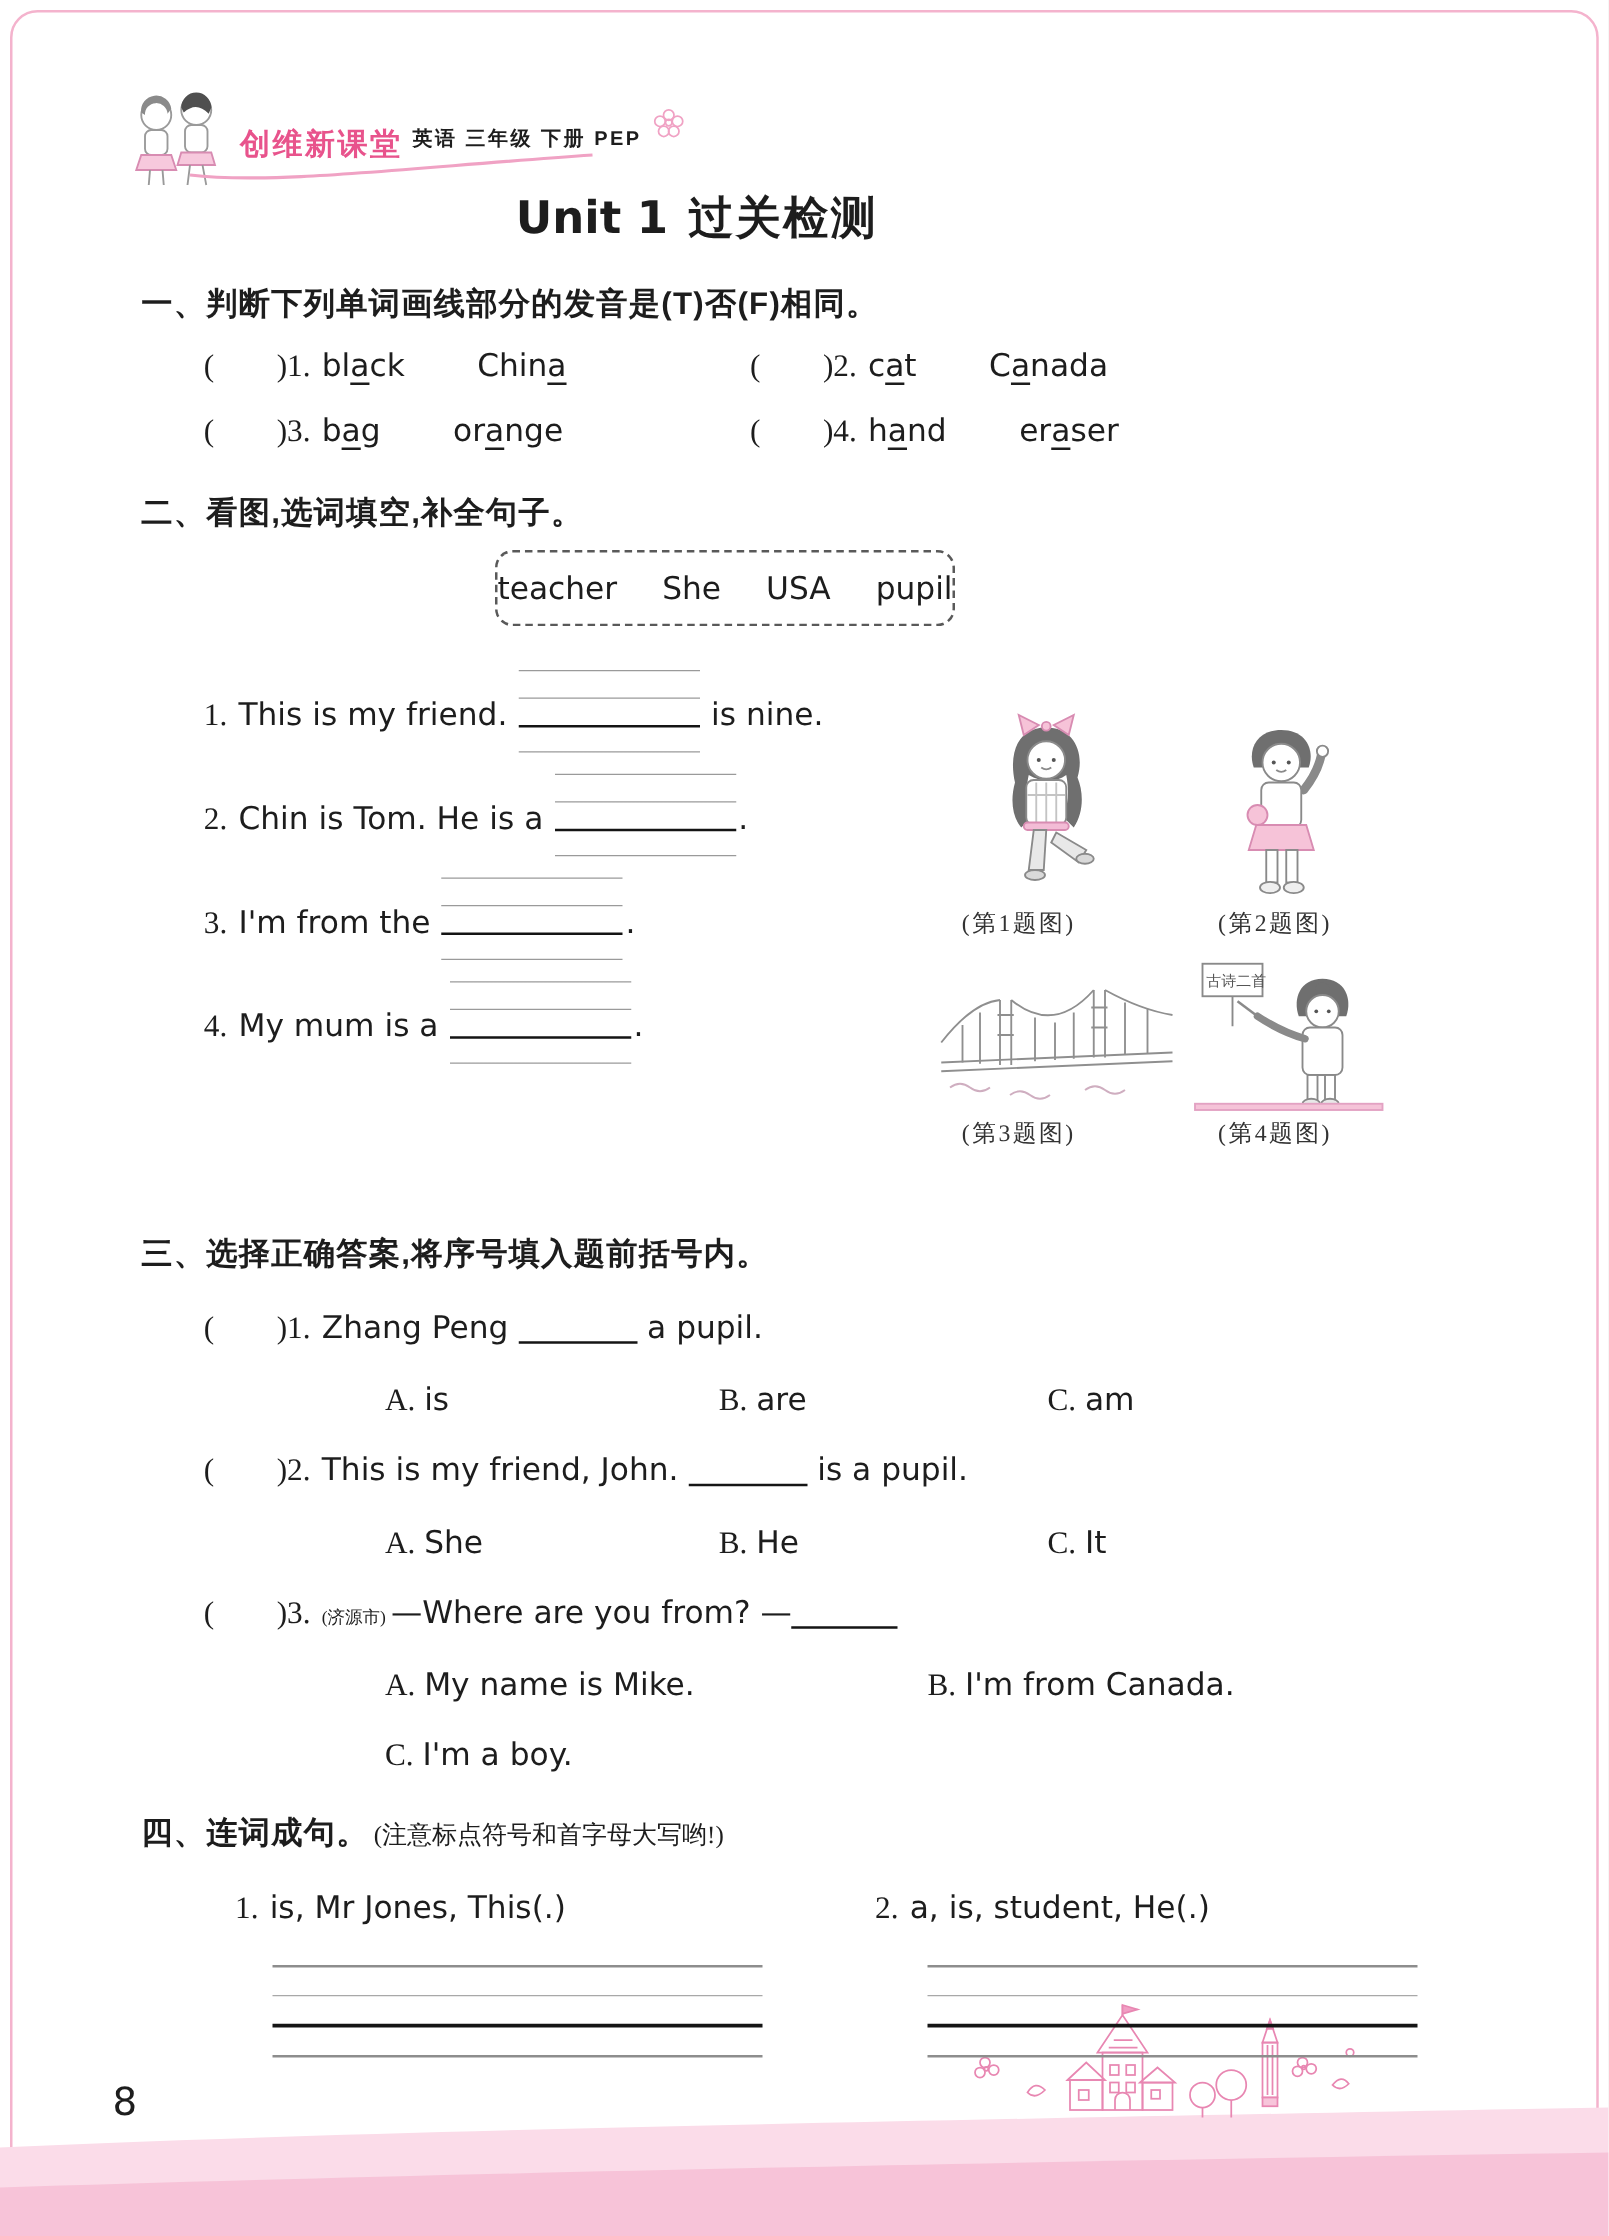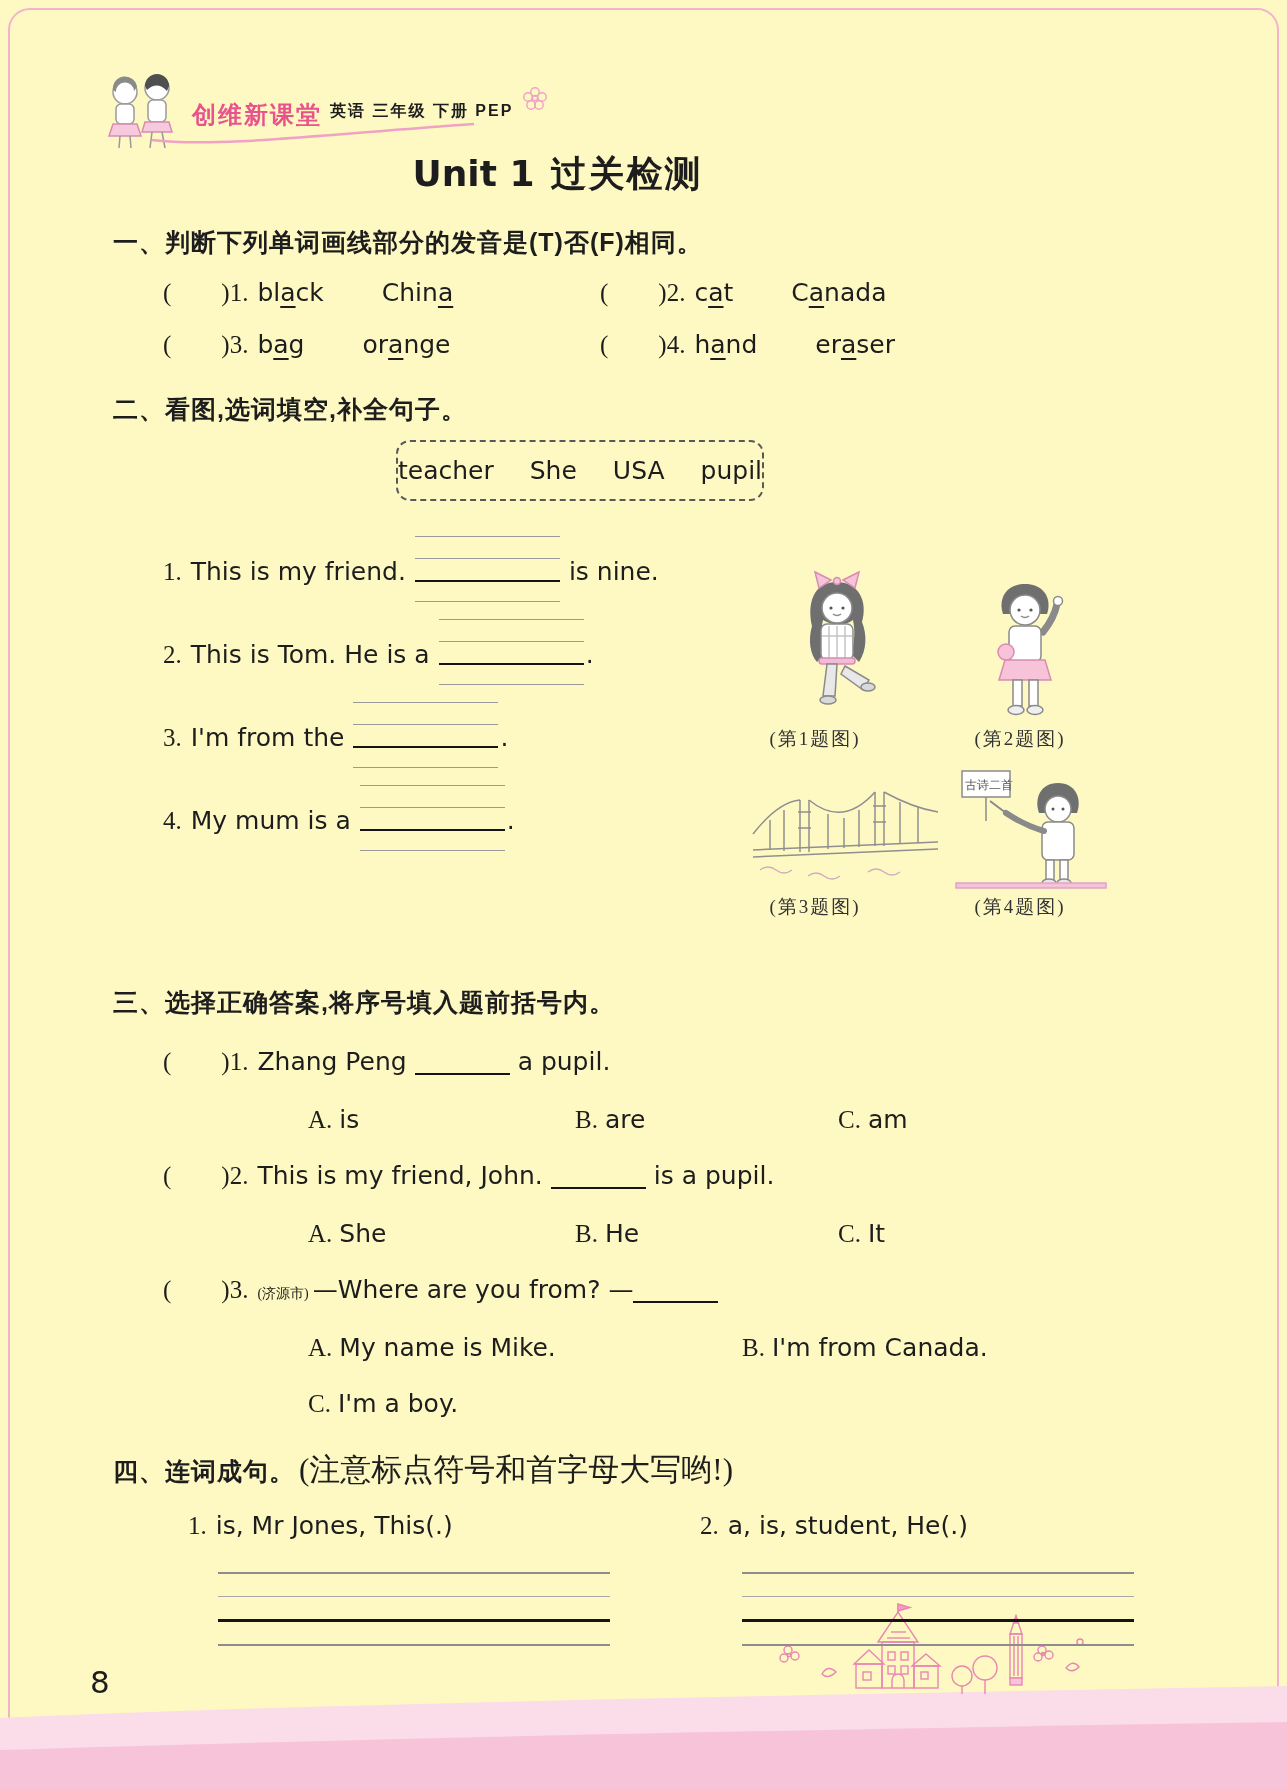--- a/index.html
+++ b/index.html
@@ -1,16 +1,16 @@
 <!DOCTYPE html>
 <html><head>
 <meta charset="utf-8">
 <style>
   html,body{margin:0;padding:0;background:#e9e9e9;}
-  #page{position:relative;width:1287px;height:1789px;background:#fef9c3;overflow:hidden;margin:0 auto;
+  #page{position:relative;width:1287px;height:1789px;background:#ffffff;overflow:hidden;margin:0 auto;
         font-family:"Liberation Sans",sans-serif;color:#1d1d1d;}
   .abs{position:absolute;white-space:nowrap;z-index:3;}
   .en{font-family:"DejaVu Sans",sans-serif;}
   .sf{font-family:"Liberation Serif",serif;}
   .hd{font-weight:700;font-size:25px;letter-spacing:1px;}
   .t25{font-size:25px;}
   .gap{display:inline-block;width:50px;}
   .ul{text-decoration:underline;text-underline-offset:5px;text-decoration-thickness:2px;}
   .wordsp{margin-left:58px;}
   .numsp{margin-right:9px;}
@@ -107,21 +107,21 @@
     <span>teacher</span>
     <span>She</span>
     <span>USA</span>
     <span>pupil</span>
   </div>
 
   <div class="abs t25" style="left:163px;top:536px;">
     <span class="sf numsp">1.</span><span class="en">This is my friend.</span><span class="blank4"></span><span class="en">is nine.</span>
   </div>
   <div class="abs t25" style="left:163px;top:619px;">
-    <span class="sf numsp">2.</span><span class="en">This is Tom. He is a</span><span class="blank4" style="margin-right:2px;"></span><span class="en">.</span>
+    <span class="sf numsp">2.</span><span class="en">Chin is Tom. He is a</span><span class="blank4" style="margin-right:2px;"></span><span class="en">.</span>
   </div>
   <div class="abs t25" style="left:163px;top:702px;">
     <span class="sf numsp">3.</span><span class="en">I'm from the</span><span class="blank4" style="margin-right:2px;"></span><span class="en">.</span>
   </div>
   <div class="abs t25" style="left:163px;top:785px;">
     <span class="sf numsp">4.</span><span class="en">My mum is a</span><span class="blank4" style="margin-right:2px;"></span><span class="en">.</span>
   </div>
 
   <svg class="fig" style="left:755px;top:568px;" width="170" height="155" viewBox="0 0 170 155">
     <g stroke="#8a8a8a" stroke-width="1.5" fill="#ffffff">
@@ -241,21 +241,21 @@
   </div>
   <div class="abs t25" style="left:0;top:1389px;width:1287px;height:34px;">
     <span class="abs opt" style="left:308px;top:0;"><span class="sf">C.</span><span class="en">I'm a boy.</span></span>
   </div>
   <div class="abs t25" style="left:0;top:1333px;width:1287px;height:34px;">
     <span class="abs opt" style="left:308px;top:0;"><span class="sf">A.</span><span class="en">My name is Mike.</span></span>
     <span class="abs opt" style="left:742px;top:0;"><span class="sf">B.</span><span class="en">I'm from Canada.</span></span>
   </div>
 
   <div class="abs" style="left:113px;top:1449px;">
-    <span class="hd">四、连词成句。</span><span class="sf" style="font-size:31px;margin-left:4px;">(注意标点符号和首字母大写哟!)</span>
+    <span class="hd">四、连词成句。</span><span class="sf" style="font-size:20px;margin-left:4px;">(注意标点符号和首字母大写哟!)</span>
   </div>
 
   <div class="abs t25" style="left:188px;top:1511px;">
     <span class="sf numsp">1.</span><span class="en">is, Mr Jones, This(.)</span>
   </div>
   <div class="abs t25" style="left:700px;top:1511px;">
     <span class="sf numsp">2.</span><span class="en">a, is, student, He(.)</span>
   </div>
 
   <div class="guide" style="left:218px;top:1572px;"></div>

